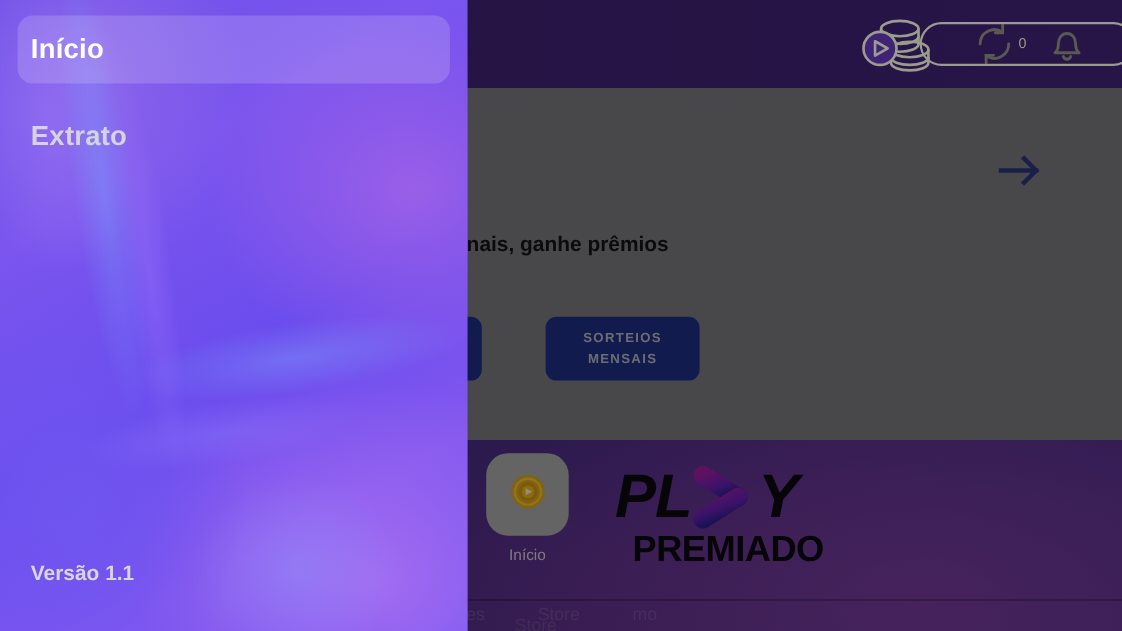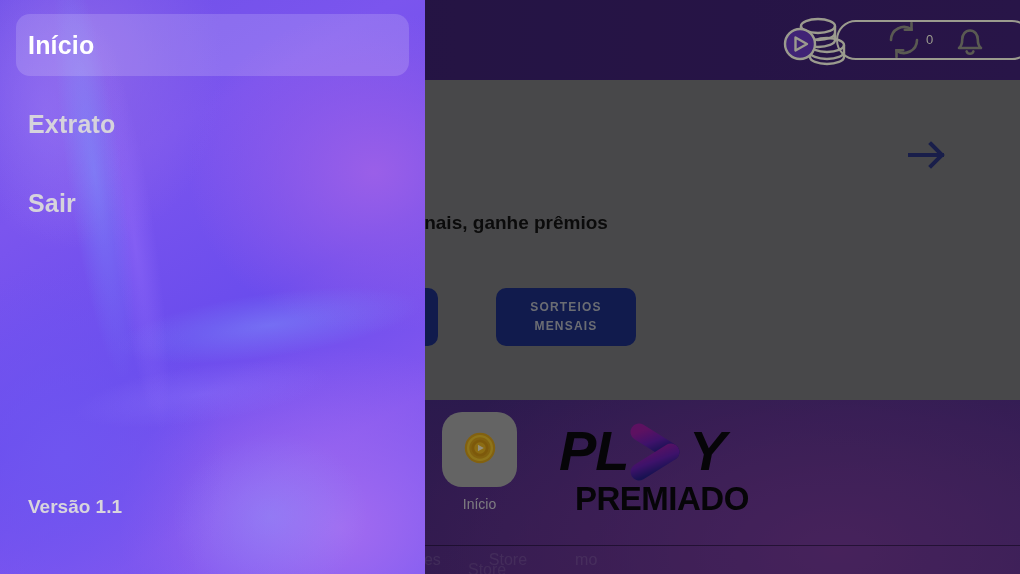--- a/index.html
+++ b/index.html
@@ -177,21 +177,21 @@
     padding: 0 0 0 12px; border-radius: 14px;
     font-size: 25px; font-weight: bold; letter-spacing: .2px;
     color: #d6d3dc; cursor: pointer;
     margin-bottom: 17px;
   }
   .menu-item.active {
     background: rgba(255,255,255,0.16);
     color: #ffffff;
   }
   .drawer-version {
-    position: absolute; left: 28px; bottom: 56px;
+    position: absolute; left: 28px; bottom: 41px;
     font-size: 19px; font-weight: bold; color: #d8d5dd;
     z-index: 3;
   }
 </style>
 </head>
 <body>
 
 <div id="app">
 
   <div class="app-bg"></div>
@@ -357,18 +357,17 @@
     <span>mo</span>
   </div>
   <div class="ghost-row2">Store</div>
 
   <div class="scrim"></div>
 
   <div class="drawer">
     <div class="drawer-inner">
       <div class="menu-item active">Início</div>
       <div class="menu-item">Extrato</div>
-      <div class="menu-item">Sair</div>
     </div>
     <div class="drawer-version">Versão 1.1</div>
   </div>
 
 </div>
 
 </body></html>

